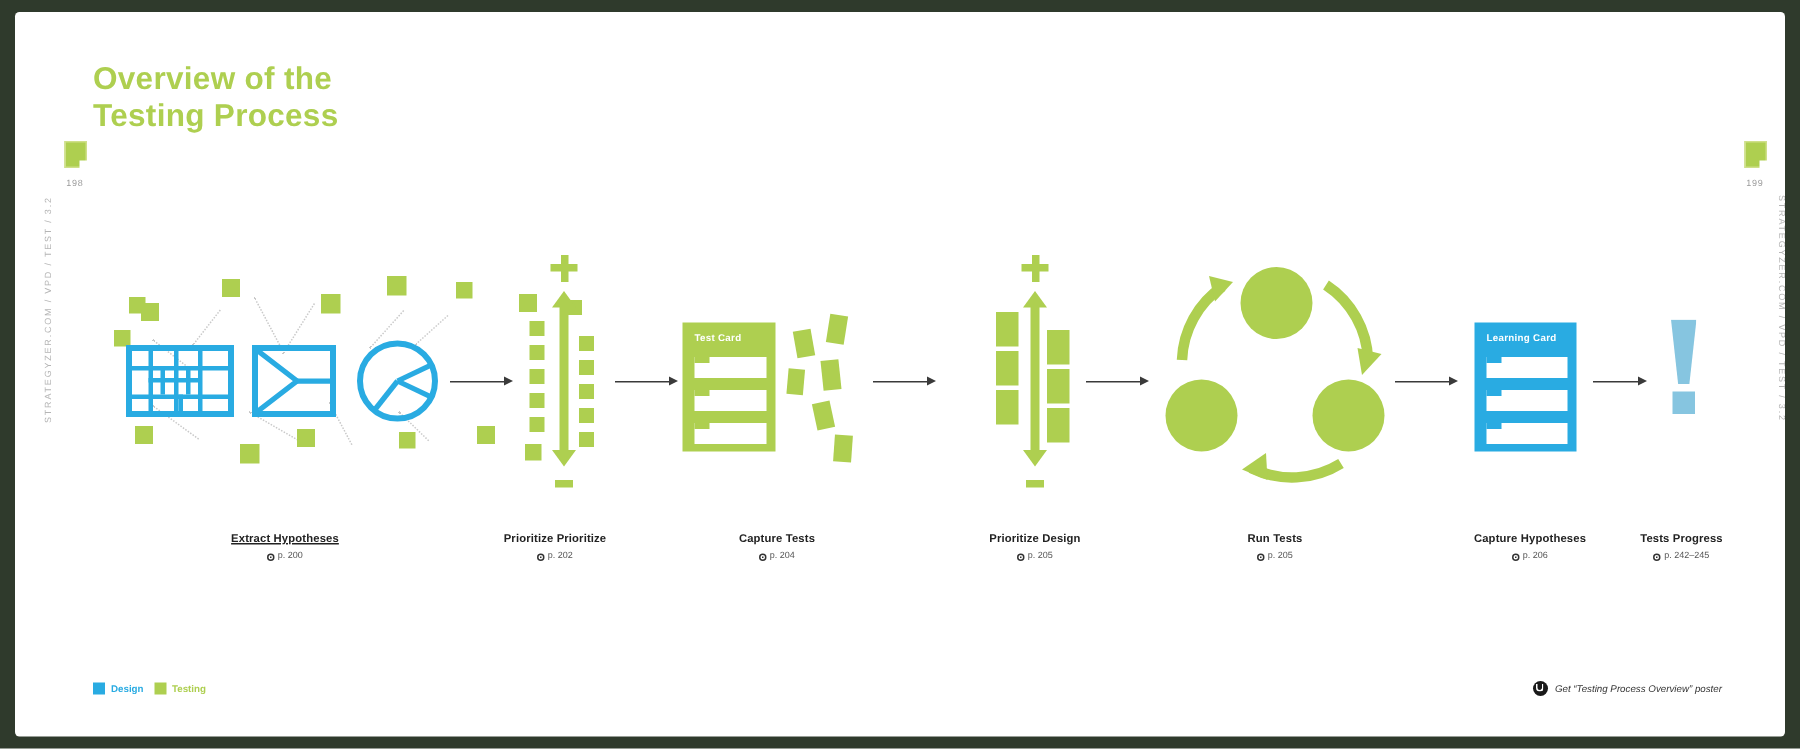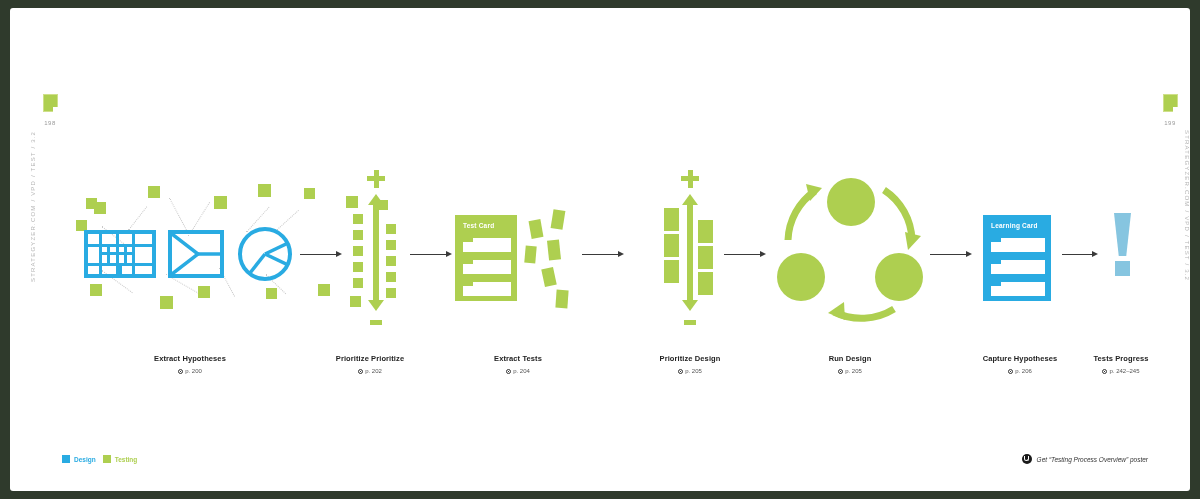--- a/index.html
+++ b/index.html
@@ -138,20 +138,24 @@
     content:"";position:absolute;left:2.5px;top:2px;
     width:5px;height:5px;border:1px solid #fff;border-top:none;
     border-radius:0 0 3px 3px;box-sizing:border-box;
   }
 </style>
 </head>
 <body>
 
 <div id="page">
 
+  <div id="title">
+    <div>Overview of the</div>
+    <div>Testing Process</div>
+  </div>
 
   <div class="rail left">
     <div class="bookicon"></div>
     <div class="pg">198</div>
     <div class="vert">STRATEGYZER.COM / VPD / TEST / 3.2</div>
   </div>
 
   <div class="rail right">
     <div class="bookicon"></div>
     <div class="pg">199</div>
@@ -322,45 +326,45 @@
   <div class="arrow" style="left:1052px;width:36px;">
     <div class="ln" style="width:30px;"></div>
       <div class="hd"></div>
   </div>
 
   <div class="stage" style="left:1094px;width:40px;">
     <div class="excl-bar" style="left:10px;top:55px;width:17px;height:43px;"></div>
     <div class="excl-dot" style="left:11px;top:103px;width:15px;height:15px;"></div>
   </div>
 
-  <div class="label" style="left:100px;width:160px;">Extract Hypotheses</div>
+  <div class="label" style="left:100px;width:160px;text-decoration:underline;">Extract Hypotheses</div>
   <div class="page-ref" style="left:100px;width:160px;">
     <span class="dot"></span>
     <span>p. 200</span>
   </div>
 
   <div class="label" style="left:280px;width:160px;">Prioritize Prioritize</div>
   <div class="page-ref" style="left:280px;width:160px;">
     <span class="dot"></span>
     <span>p. 202</span>
   </div>
 
-  <div class="label" style="left:432px;width:152px;">Extract Tests</div>
+  <div class="label" style="left:432px;width:152px;">Capture Tests</div>
   <div class="page-ref" style="left:432px;width:152px;">
     <span class="dot"></span>
     <span>p. 204</span>
   </div>
 
   <div class="label" style="left:604px;width:152px;">Prioritize Design</div>
   <div class="page-ref" style="left:604px;width:152px;">
     <span class="dot"></span>
     <span>p. 205</span>
   </div>
 
-  <div class="label" style="left:766px;width:148px;">Run Design</div>
+  <div class="label" style="left:766px;width:148px;">Run Tests</div>
   <div class="page-ref" style="left:766px;width:148px;">
     <span class="dot"></span>
     <span>p. 205</span>
   </div>
 
   <div class="label" style="left:940px;width:140px;">Capture Hypotheses</div>
   <div class="page-ref" style="left:940px;width:140px;">
     <span class="dot"></span>
     <span>p. 206</span>
   </div>

